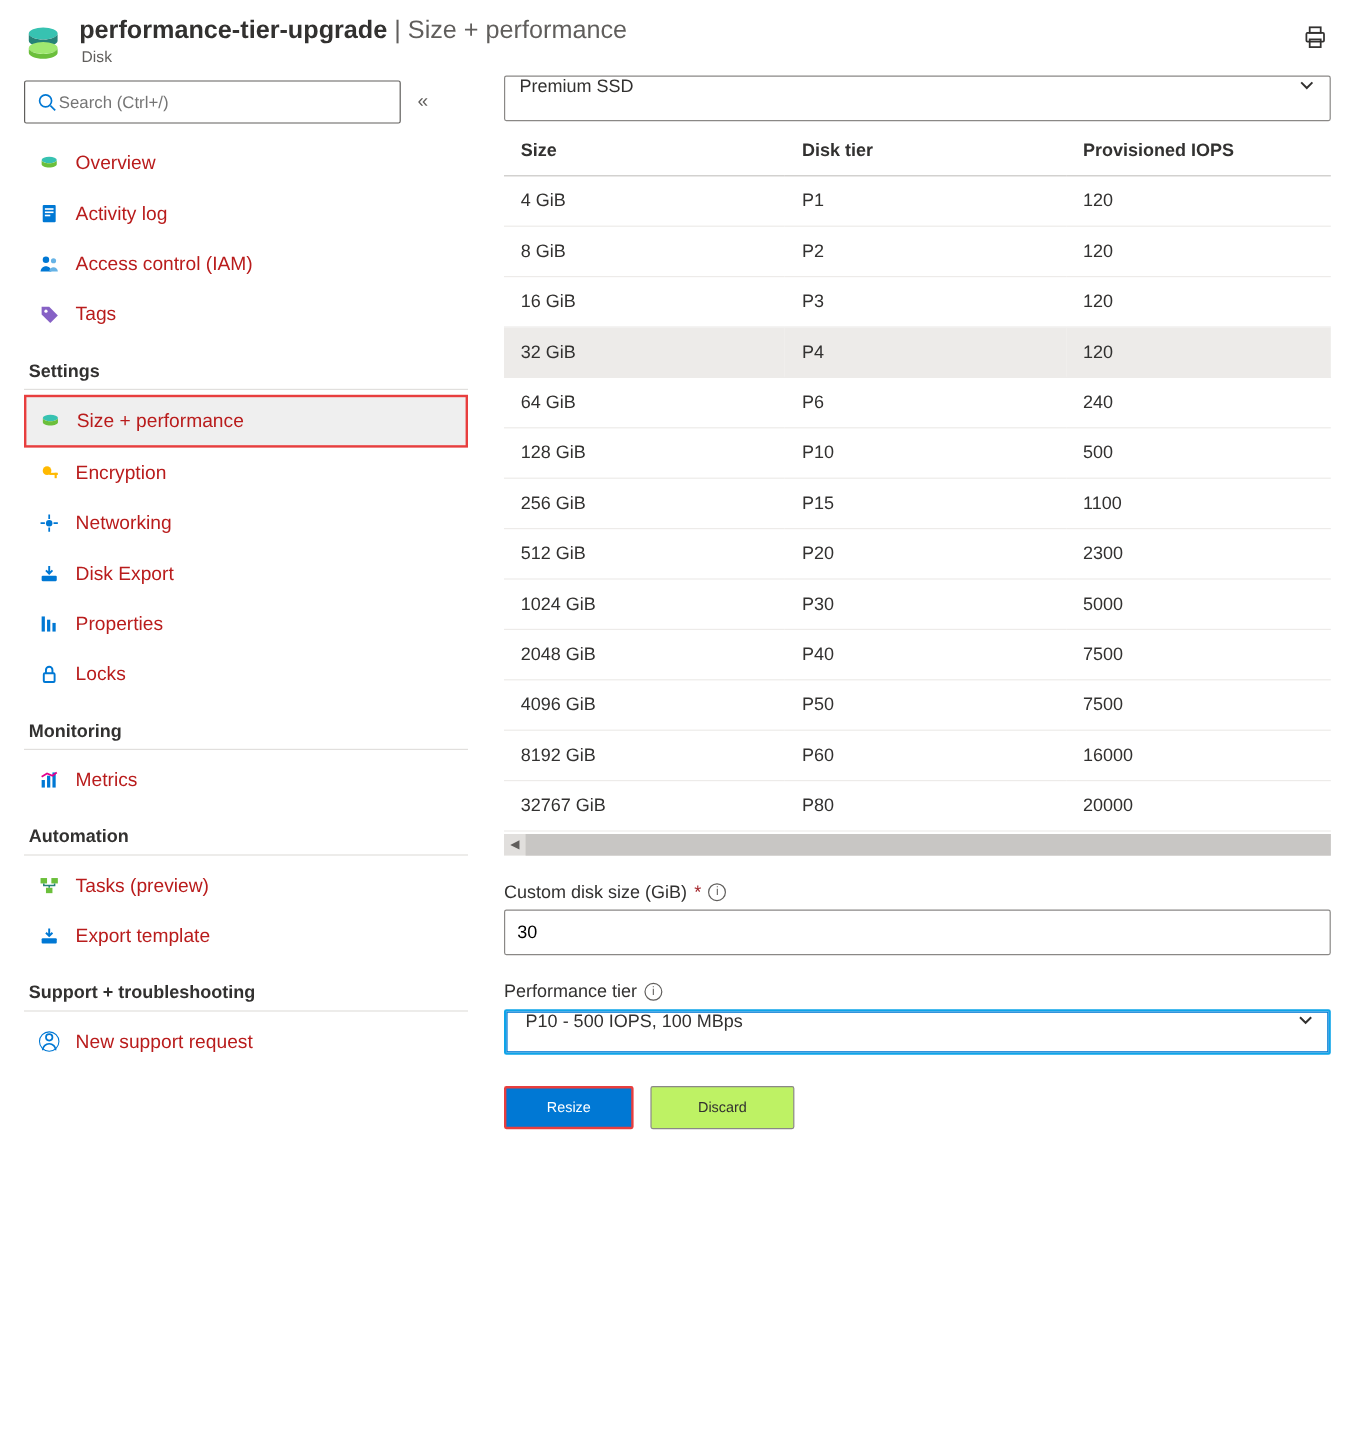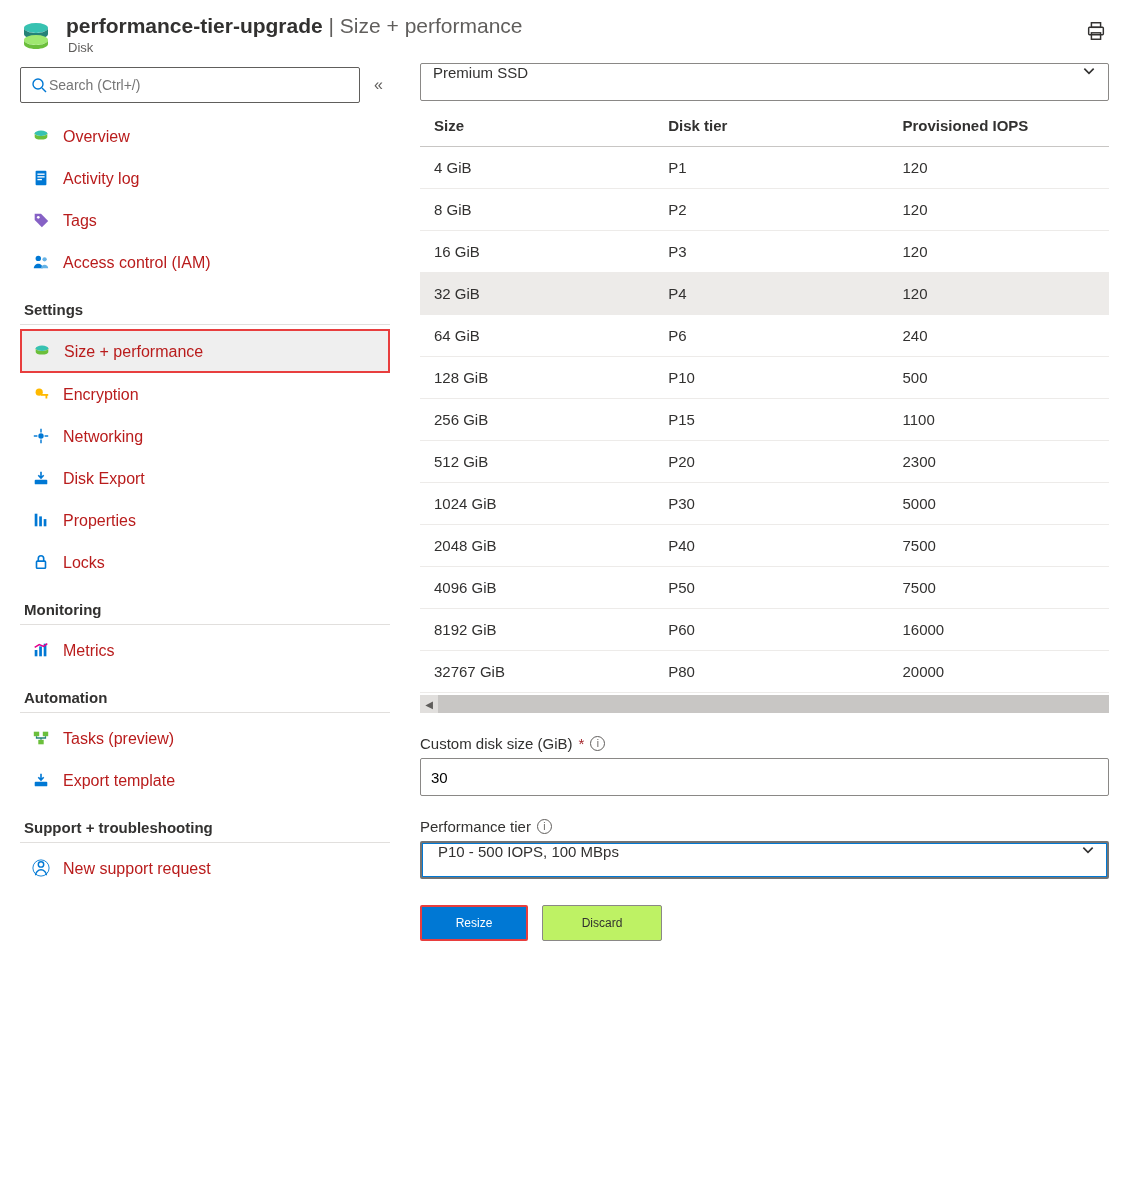--- a/index.html
+++ b/index.html
@@ -25,21 +25,21 @@
   .header-title .sub { font-weight: 400; color: #605e5c; }
   .header-type { font-size: 13px; color: #605e5c; margin-top: 2px; margin-left: 2px; }
   .print-icon { color: #323130; margin-top: 6px; }
 
   .body { display: flex; }
   .sidebar { width: 390px; flex-shrink: 0; padding: 4px 0 20px 20px; }
   .search-row { display:flex; align-items:center; gap:14px; margin-bottom:12px;}
   .search-box {
     display: flex; align-items: center;
     border: 1px solid #605e5c; border-radius: 2px;
-    height: 36px; padding: 0 8px; width: 340px;
+    height: 36px; padding: 0 8px; width: 314px;
     color: #605e5c;
   }
   .search-box input { border:none; outline:none; font-size:14px; flex:1; background:transparent; color:#323130; }
   .collapse-btn { color:#605e5c; cursor:pointer; font-size:16px; }
 
   .nav-item {
     display:flex; align-items:flex-end; gap:12px;
     padding: 10px 10px; cursor:pointer;
     font-size: 16px; color:#b91c1c;
     border:1px solid transparent;
@@ -71,21 +71,21 @@
   .hscroll .arrow{position:absolute;left:0;top:0;width:18px;height:18px;display:flex;align-items:center;justify-content:center;font-size:10px;color:#605e5c;}
   .hscroll .thumb{position:absolute;left:18px;right:0;top:0;height:18px;background:#c8c6c4;}
 
   .field-label { font-size:15px; color:#323130; margin-top:22px; display:flex; align-items:center; gap:6px;}
   .req { color:#a4262c; }
   .info-icon { width:15px;height:15px;border:1px solid #605e5c;border-radius:50%;display:inline-flex;align-items:center;justify-content:center;font-size:10px;color:#605e5c;}
   .text-input {
     width:100%; height:38px; border:1px solid #8a8886; border-radius:2px;
     padding:0 10px; font-size:15px; margin-top:6px;
   }
-  .perf-dropdown { margin-top:6px; border:2px solid #737373; outline:1px solid #0078d4; outline-offset:-3px;padding-left:16px;}
+  .perf-dropdown { margin-top:6px; border:2px solid #0ea5e9; outline:1px solid #0078d4; outline-offset:-3px;padding-left:16px;}
   
   .button-row{display:flex;gap:14px;margin-top:26px;}
   .btn{height:36px;padding:0 20px;font-size:12px;border-radius:2px;cursor:pointer;display:inline-flex;align-items:center;justify-content:center;}
   .btn-primary{background:#0078d4;color:#fff;border:2px solid #e83e3e; min-width:108px; font-weight:400;}
   .btn-secondary{background:#bef264;color:#323130;border:1px solid #8a8886;min-width:120px;}
   .chev{font-size:14px;color:#323130;}
 </style>
 </head>
 <body>
 
@@ -147,37 +147,37 @@
               <rect x="4" y="2" width="12" height="16" rx="1" fill="#0078d4"></rect>
               <rect x="6" y="5" width="8" height="1.5" fill="#fff"></rect>
               <rect x="6" y="8" width="8" height="1.5" fill="#fff"></rect>
               <rect x="6" y="11" width="5" height="1.5" fill="#fff"></rect>
             </svg>
           </span>
           <span>Activity log</span>
         </div>
         <div class="nav-item">
           <span class="icon">
-            <svg viewBox="0 0 20 20" width="18" height="18">
-              <path d="M3 3h7l8 8-7 7-8-8z" fill="#8661c5"></path>
-              <circle cx="7" cy="7" r="1.5" fill="#fff"></circle>
-            </svg>
-          </span>
-          <span>Tags</span>
-        </div>
-        <div class="nav-item">
-          <span class="icon">
             <svg viewBox="0 0 20 20" width="18" height="18" fill="#0078d4">
               <circle cx="7" cy="6" r="3"></circle>
               <path d="M2 17c0-3 2.5-5 5-5s5 2 5 5z"></path>
               <circle cx="14" cy="7" r="2.4" fill="#66b3e6"></circle>
               <path d="M10 17c0-2.4 2-4 4-4s4 1.6 4 4z" fill="#66b3e6"></path>
             </svg>
           </span>
           <span>Access control (IAM)</span>
+        </div>
+        <div class="nav-item">
+          <span class="icon">
+            <svg viewBox="0 0 20 20" width="18" height="18">
+              <path d="M3 3h7l8 8-7 7-8-8z" fill="#8661c5"></path>
+              <circle cx="7" cy="7" r="1.5" fill="#fff"></circle>
+            </svg>
+          </span>
+          <span>Tags</span>
         </div>
       </div>
     <div class="nav-group">Settings</div>
     <div id="nav-settings">
         <div class="nav-item selected">
           <span class="icon">
             <svg viewBox="0 0 20 20" width="18" height="18">
               <ellipse cx="10" cy="7" rx="7" ry="3" fill="#37c2b1"></ellipse>
               <path d="M3 7v4c0 1.7 3.1 3 7 3s7-1.3 7-3V7c0 1.7-3.1 3-7 3S3 8.7 3 7z" fill="#6bbf3b"></path>
             </svg>

